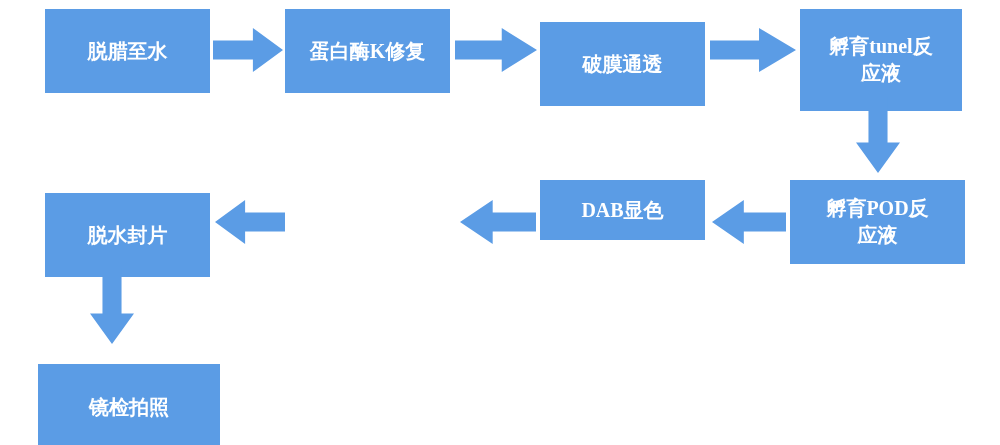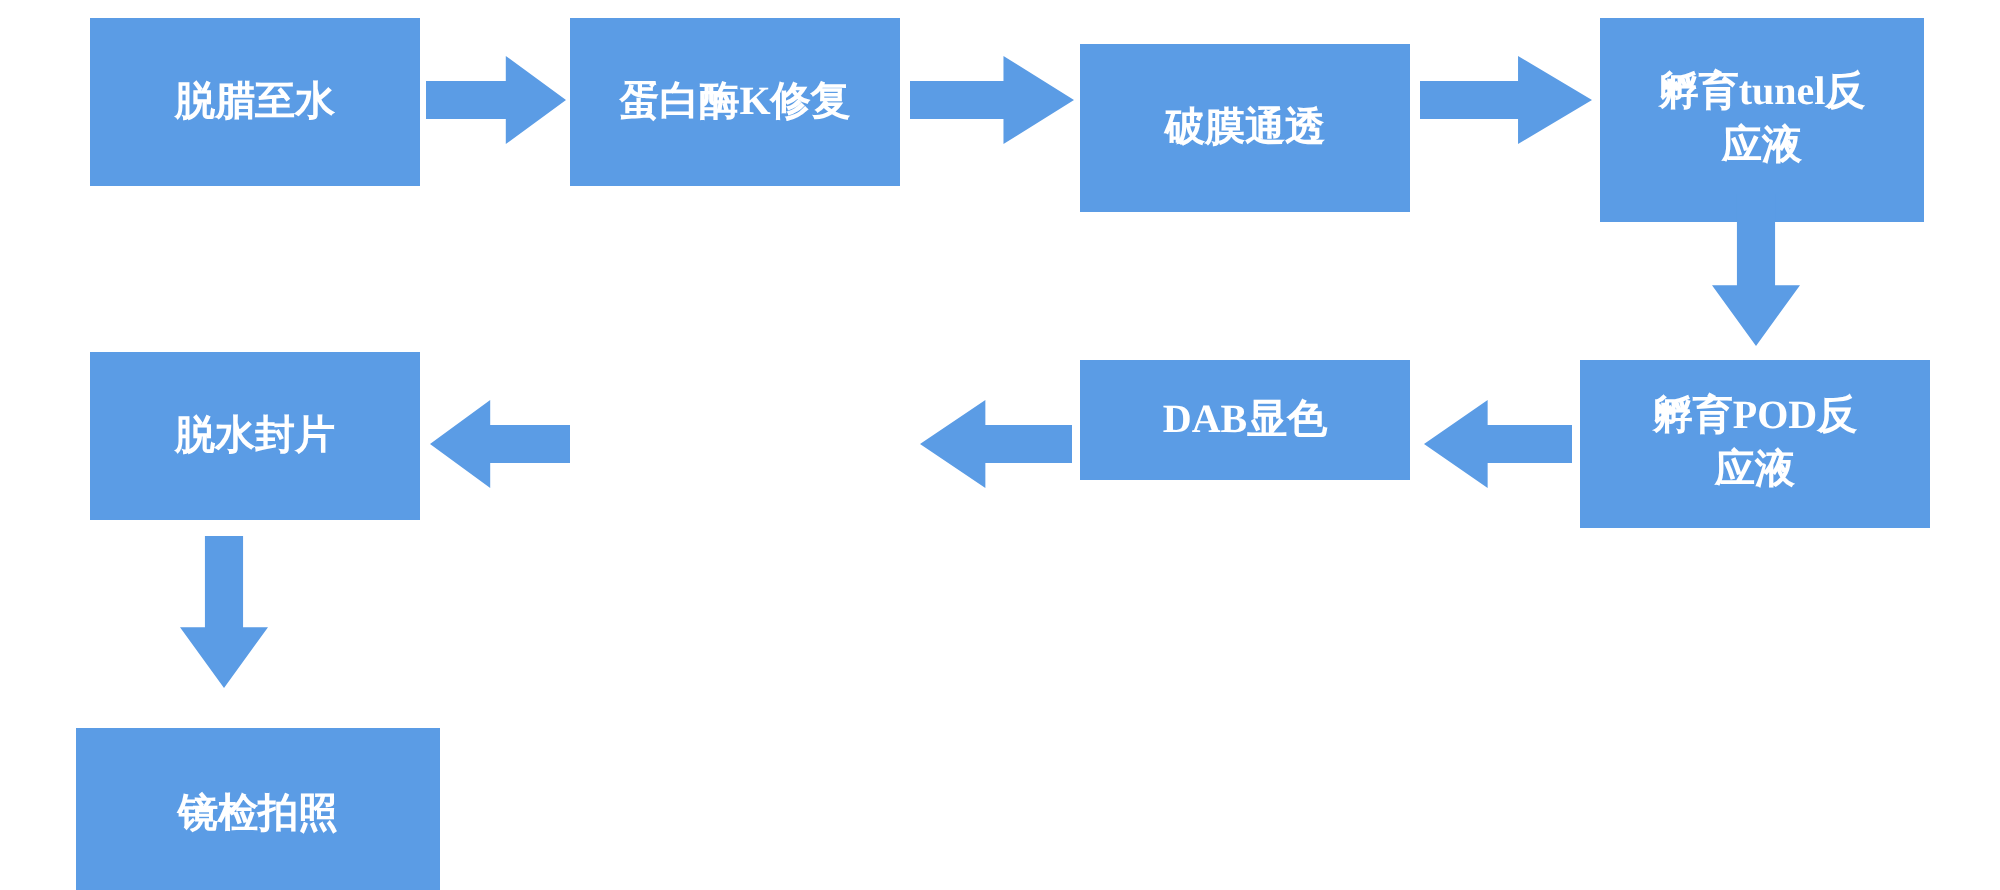--- a/index.html
+++ b/index.html
@@ -111,21 +111,21 @@
     </svg>
   </div>
 
 
   <div class="arrow" style="left:215px;top:200px;width:70px;height:44px">
     <svg viewBox="0 0 100 60" preserveAspectRatio="none">
       <polygon points="100,17 43,17 43,0 0,30 43,60 43,43 100,43" fill="#5B9CE5"></polygon>
     </svg>
   </div>
 
-  <div class="node" style="left:45px;top:176px;width:165px;height:84px">
+  <div class="node" style="left:45px;top:193px;width:165px;height:84px">
     <div class="node-text">
       <span class="ln">脱水封片</span>
       <span class="ln"></span>
     </div>
   </div>
 
   <div class="arrow" style="left:90px;top:268px;width:44px;height:76px">
     <svg viewBox="0 0 60 100" preserveAspectRatio="none">
       <polygon points="17,0 43,0 43,60 60,60 30,100 0,60 17,60" fill="#5B9CE5"></polygon>
     </svg>

